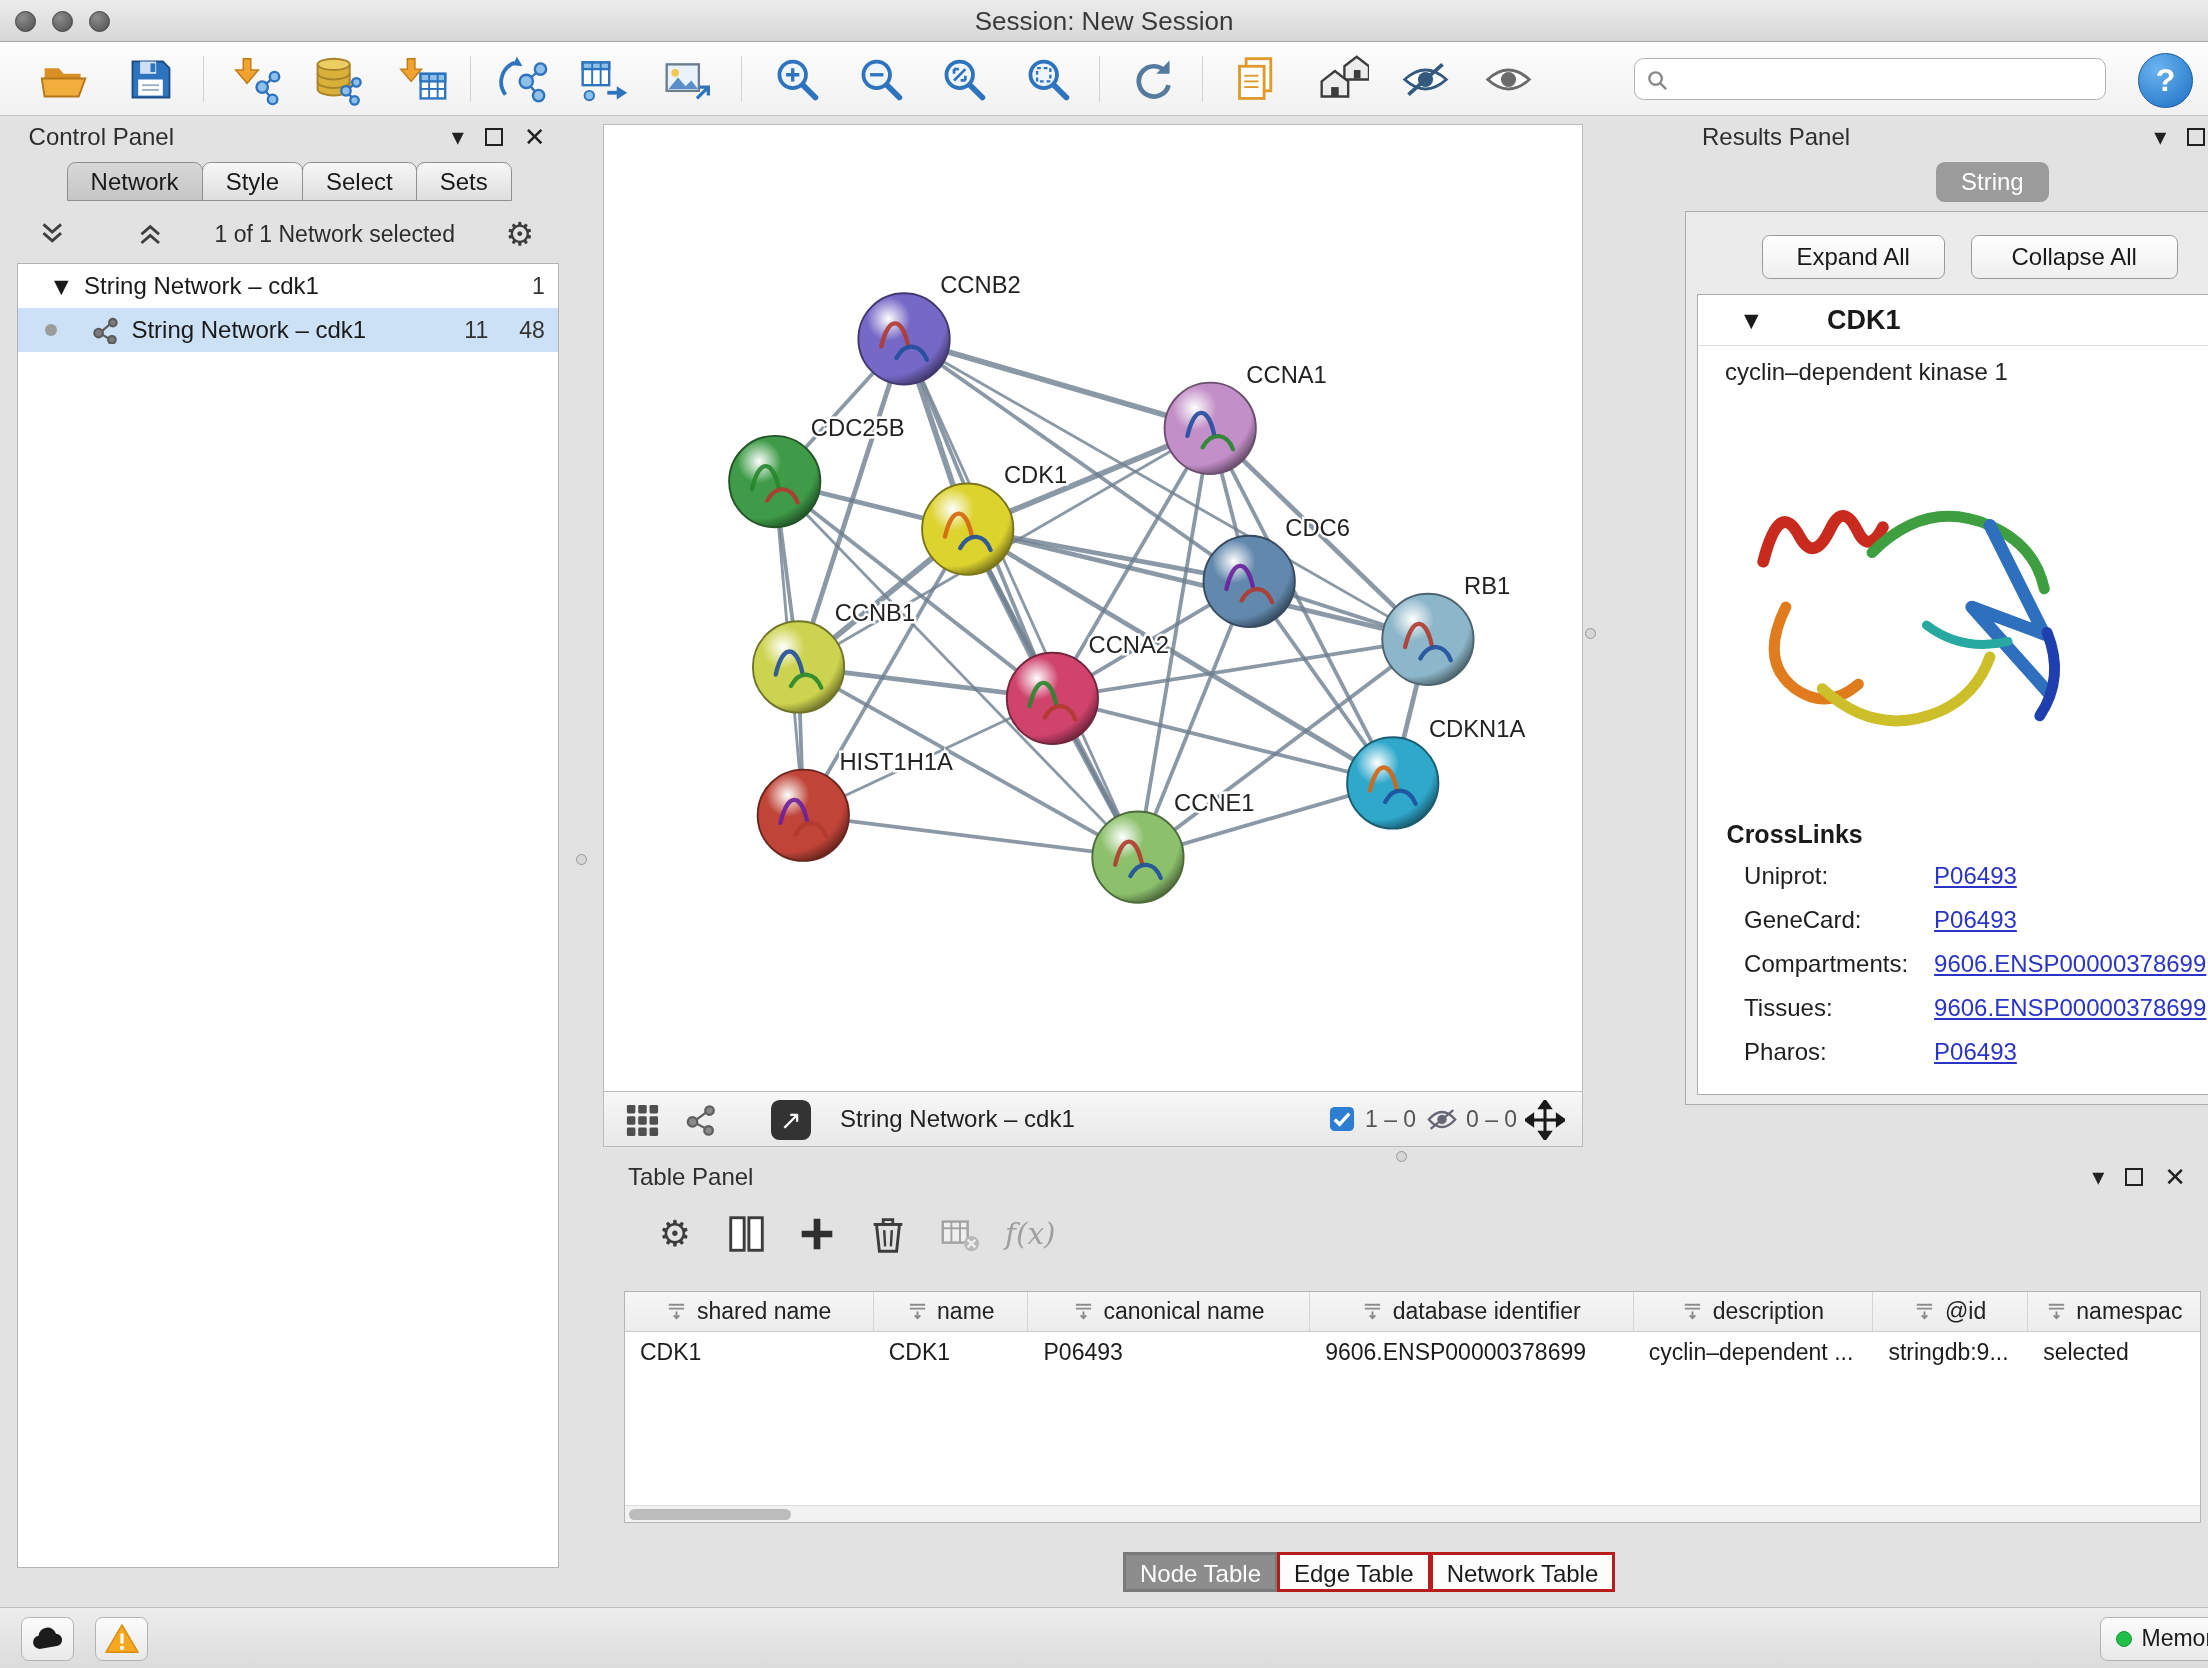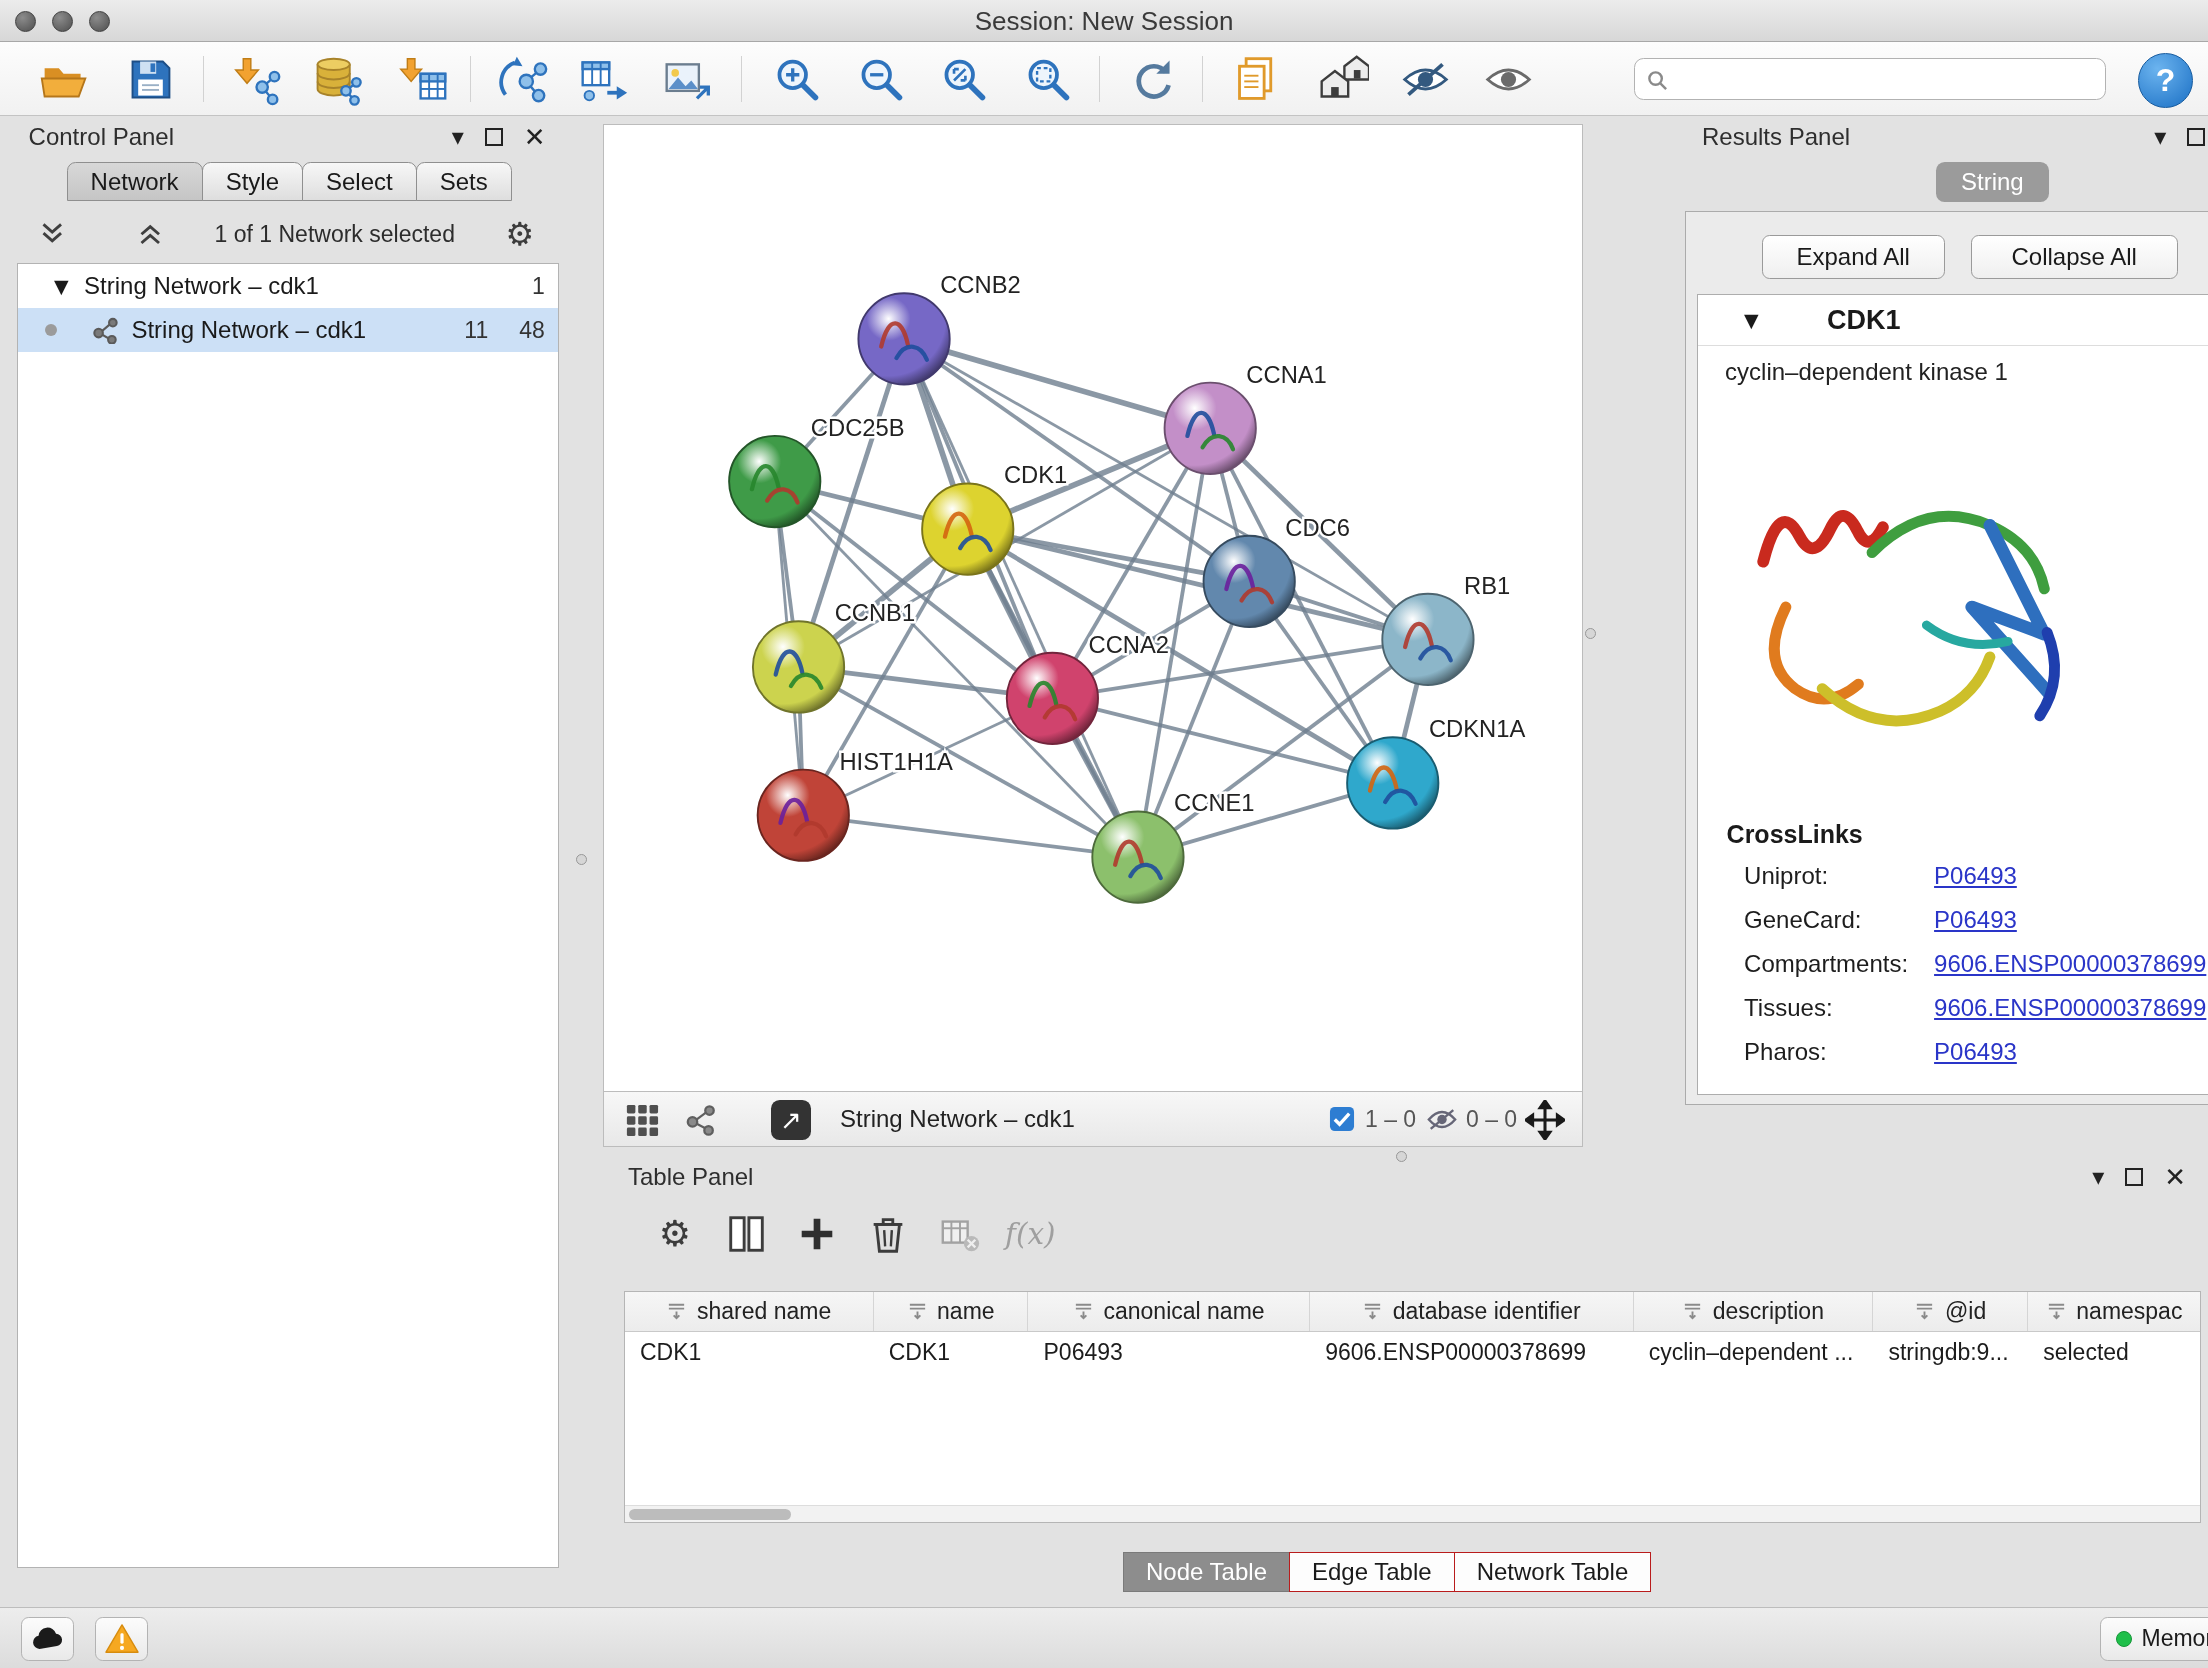--- a/index.html
+++ b/index.html
@@ -121,22 +121,22 @@
   .tp-headrow { display:flex; height:40px; background:linear-gradient(#f6f6f6,#ececec); border-bottom:1px solid #c9c9c9; }
   .th { display:flex; align-items:center; justify-content:center; gap:9.5px;
     border-right:1px solid #d5d5d5; font-size:23px; color:#222; overflow:hidden; white-space:nowrap; cursor:pointer; }
   .th svg { width:21px; height:21px; flex:none; }
   .tp-datarow { display:flex; height:40px; }
   .td { padding-left:15px; line-height:40px; font-size:23px; color:#1c1c1c;
     overflow:hidden; white-space:nowrap; }
   .tp-scroll { position:absolute; left:0; bottom:0; width:100%; height:17px; background:#f2f2f2; border-top:1px solid #ddd; }
   .tp-thumb { position:absolute; left:3.8px; top:2.9px; width:162px; height:11.4px; background:#bcbcbc; border-radius:5.7px; cursor:pointer; }
   .tp-tabs { position:absolute; left:514px; top:394px; display:flex; }
-  .tp-tab { border:1px solid #b91c1c; margin-right:-1px; height:40px; line-height:38px;
-    padding:0 22px; font-size:24px; background:#fdfdfd; cursor:pointer; }
+  .tp-tab { border:3px solid #b91c1c; margin-right:-1px; height:40px; line-height:38px;
+    padding:0 14px; font-size:24px; background:#fdfdfd; cursor:pointer; }
   .tp-tab.selected { background:#8d8d8d; color:#fff; border-color:#7a7a7a; }
 
   
   .statusbar { position:absolute; left:0; top:1607px; width:2208px; height:61px;
     background:linear-gradient(#ededed,#dcdcdc); border-top:1px solid #bdbdbd; }
   .sb-btn { position:absolute; top:8.6px; width:53px; height:44px; border:1px solid #b3b3b3; border-radius:7.6px;
     background:linear-gradient(#fcfcfc,#e9e9e9); display:flex; align-items:center; justify-content:center; cursor:pointer; }
   .memory-btn { position:absolute; left:2100px; top:8.6px; height:44px; padding:0 15px;
     border:1px solid #b3b3b3; border-radius:7.6px; background:linear-gradient(#fcfcfc,#e9e9e9);
     display:flex; align-items:center; gap:9.5px; font-size:23px; cursor:pointer; }

